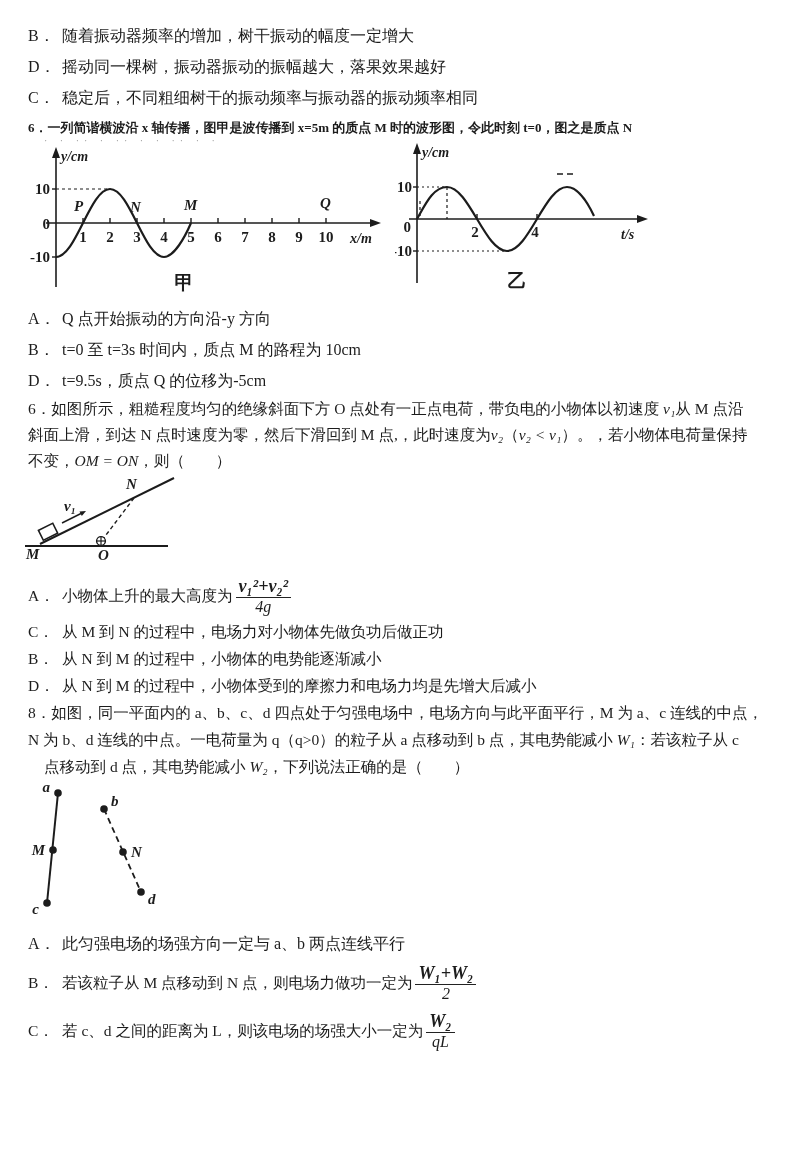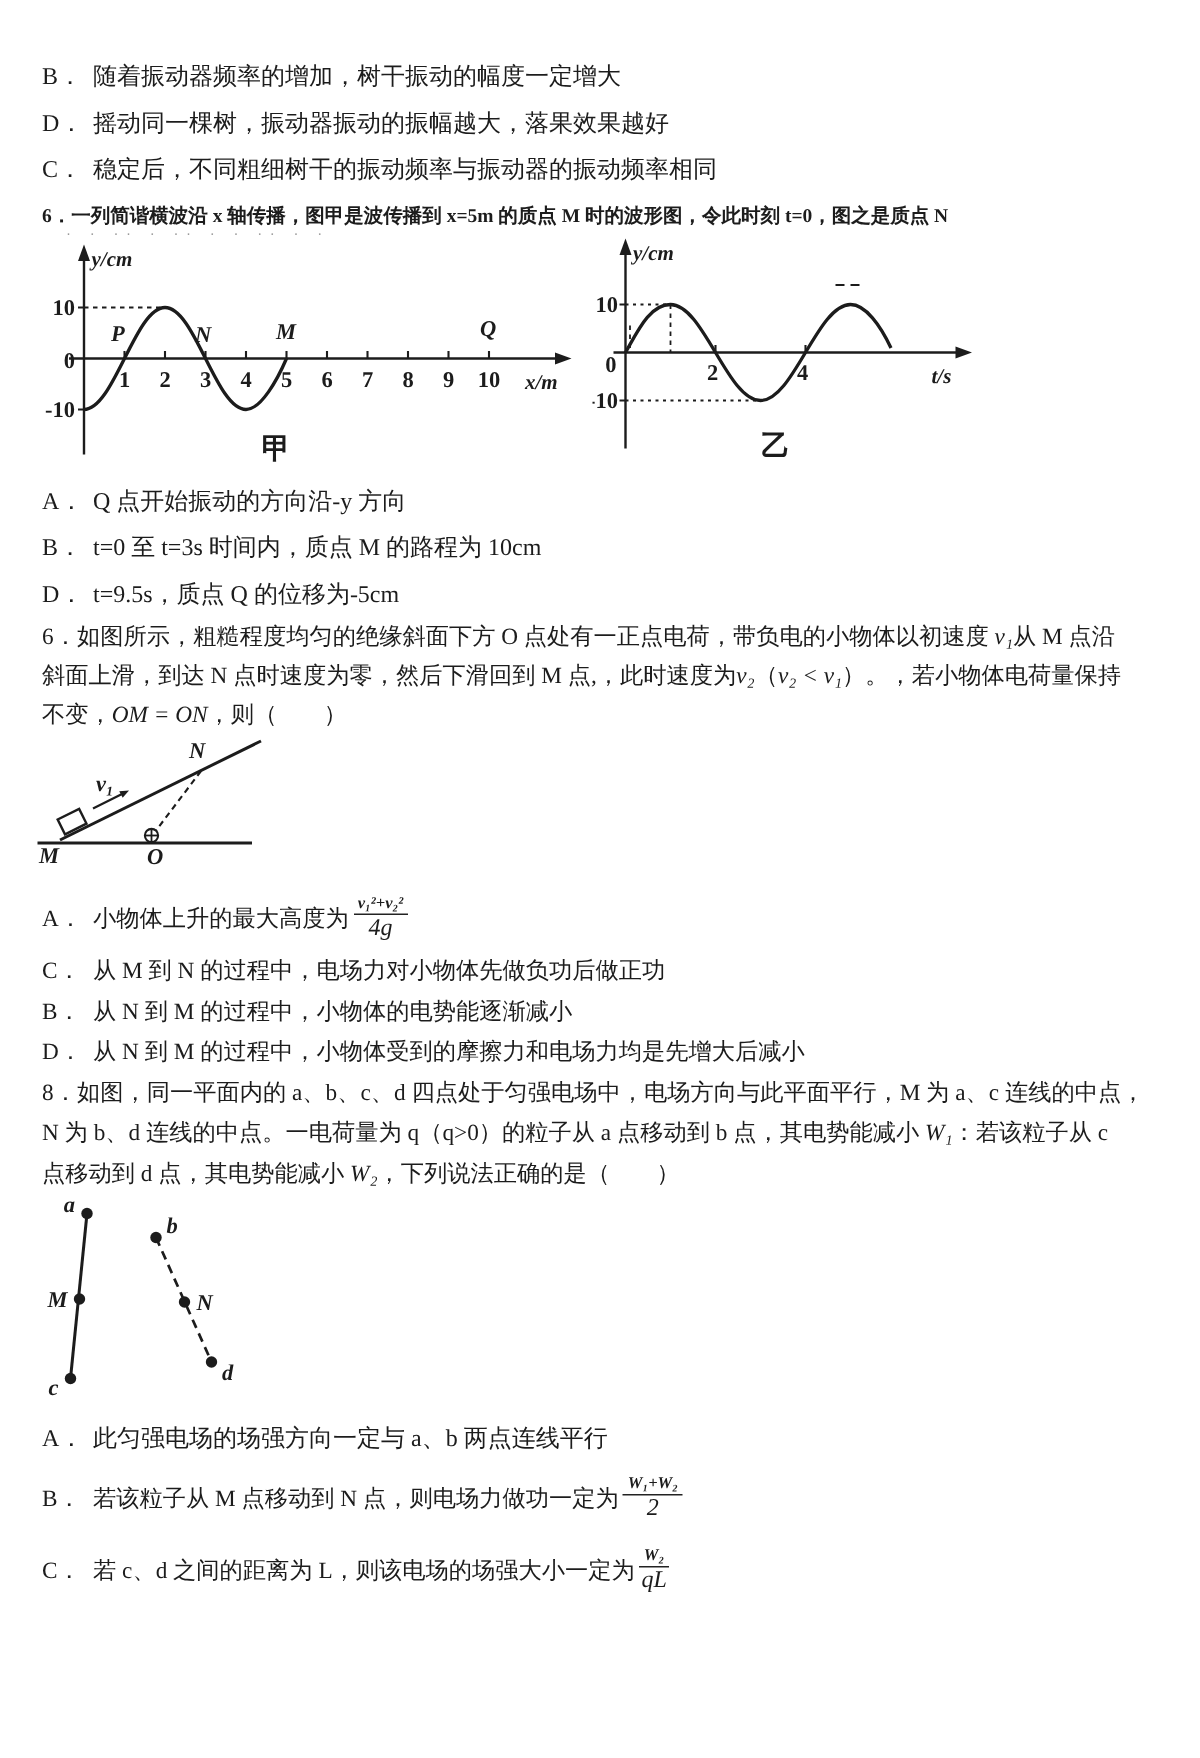--- a/index.html
+++ b/index.html
@@ -1,34 +1,34 @@
 <!DOCTYPE html>
 <html><head>
 <meta charset="utf-8">
 <style>
   html,body{margin:0;padding:0;}
   body{
     width:800px;height:1172px;background:#ffffff;overflow:hidden;
     font-family:"Liberation Serif","DejaVu Serif",serif;color:#1c1c1c;
   }
-  .page{position:relative;width:800px;height:1172px;padding:36px 26px 0 28px;box-sizing:border-box;}
+  .page{position:relative;width:800px;height:1172px;padding:20px 26px 0 28px;box-sizing:border-box;}
   .line{font-size:16px;line-height:31px;white-space:nowrap;}
   .qline{font-size:13px;line-height:30px;white-space:nowrap;font-weight:bold;}
   .q7line{font-size:15.5px;line-height:26px;white-space:nowrap;}
   .olabel{display:inline-block;min-width:34px;}
   .mi{font-style:italic;}
   .figrow{position:relative;height:145px;}
   .artifact{position:absolute;left:16px;top:-8px;font-size:10px;color:#9a9a9a;letter-spacing:5px;white-space:nowrap;}
   .optsblock{margin-top:15px;}
   .fig7row{position:relative;height:100px;}
   .fig8row{position:relative;height:148px;}
   .fracline{display:flex;align-items:center;height:44px;font-size:15.5px;white-space:nowrap;}
   .fracline2{display:flex;align-items:center;height:48px;font-size:15.5px;white-space:nowrap;}
   .frac{display:inline-flex;flex-direction:column;align-items:center;margin-left:3px;font-style:italic;line-height:1.12;}
-  .frac .num{font-size:11px;padding:0 3px;border-bottom:1.3px solid #222;}
+  .frac .num{font-size:18px;padding:0 3px;border-bottom:1.3px solid #222;}
   .frac .den{font-size:16px;}
   svg{position:absolute;}
   svg text{font-family:"Liberation Serif","DejaVu Serif",serif;fill:#1c1c1c;}
   .axlab{font-size:14px;font-style:italic;font-weight:600;}
   .num{font-size:15px;font-weight:600;}
   .ptlab{font-size:15px;font-style:italic;font-weight:700;}
   .cap{font-size:19px;font-weight:700;}
 </style>
 </head>
 <body>
@@ -150,21 +150,21 @@
         <span class="num">v₁²+v₂²</span>
         <span class="den">4g</span>
       </span>
   </div>
   <div class="q7line" style="line-height:27px;"><span class="olabel">C．</span><span>从 M 到 N 的过程中，电场力对小物体先做负功后做正功</span></div>
   <div class="q7line" style="line-height:27px;"><span class="olabel">B．</span><span>从 N 到 M 的过程中，小物体的电势能逐渐减小</span></div>
   <div class="q7line" style="line-height:27px;"><span class="olabel">D．</span><span>从 N 到 M 的过程中，小物体受到的摩擦力和电场力均是先增大后减小</span></div>
 
   <div class="q7line" style="line-height:27px;"><span>8．如图，同一平面内的 a、b、c、d 四点处于匀强电场中，电场方向与此平面平行，M 为 a、c 连线的中点，</span></div>
   <div class="q7line" style="line-height:27px;"><span>N 为 b、d 连线的中点。一电荷量为 q（q&gt;0）的粒子从 a 点移动到 b 点，其电势能减小 </span><span class="mi">W₁</span><span>：若该粒子从 c</span></div>
-  <div class="q7line" style="line-height:27px;"><span>点移动到 d 点，其电势能减小 </span><span class="mi">W₂</span><span>，下列说法正确的是（　　）</span></div>
+  <div class="q7line" style="line-height:27px;margin-left:16px;"><span>点移动到 d 点，其电势能减小 </span><span class="mi">W₂</span><span>，下列说法正确的是（　　）</span></div>
 
   <div class="fig8row">
     <svg style="left:-8px;top:0px;" width="190" height="148" viewBox="0 0 190 148">
       <line x1="38" y1="13" x2="27" y2="123" stroke="#1c1c1c" stroke-width="2"></line>
       <line x1="84" y1="29" x2="121" y2="112" stroke="#1c1c1c" stroke-width="1.8" stroke-dasharray="6,4"></line>
       <circle cx="38" cy="13" r="3.8" fill="#1c1c1c"></circle>
       <circle cx="33" cy="70" r="3.8" fill="#1c1c1c"></circle>
       <circle cx="27" cy="123" r="3.8" fill="#1c1c1c"></circle>
       <circle cx="84" cy="29" r="3.8" fill="#1c1c1c"></circle>
       <circle cx="103" cy="72" r="3.8" fill="#1c1c1c"></circle>

